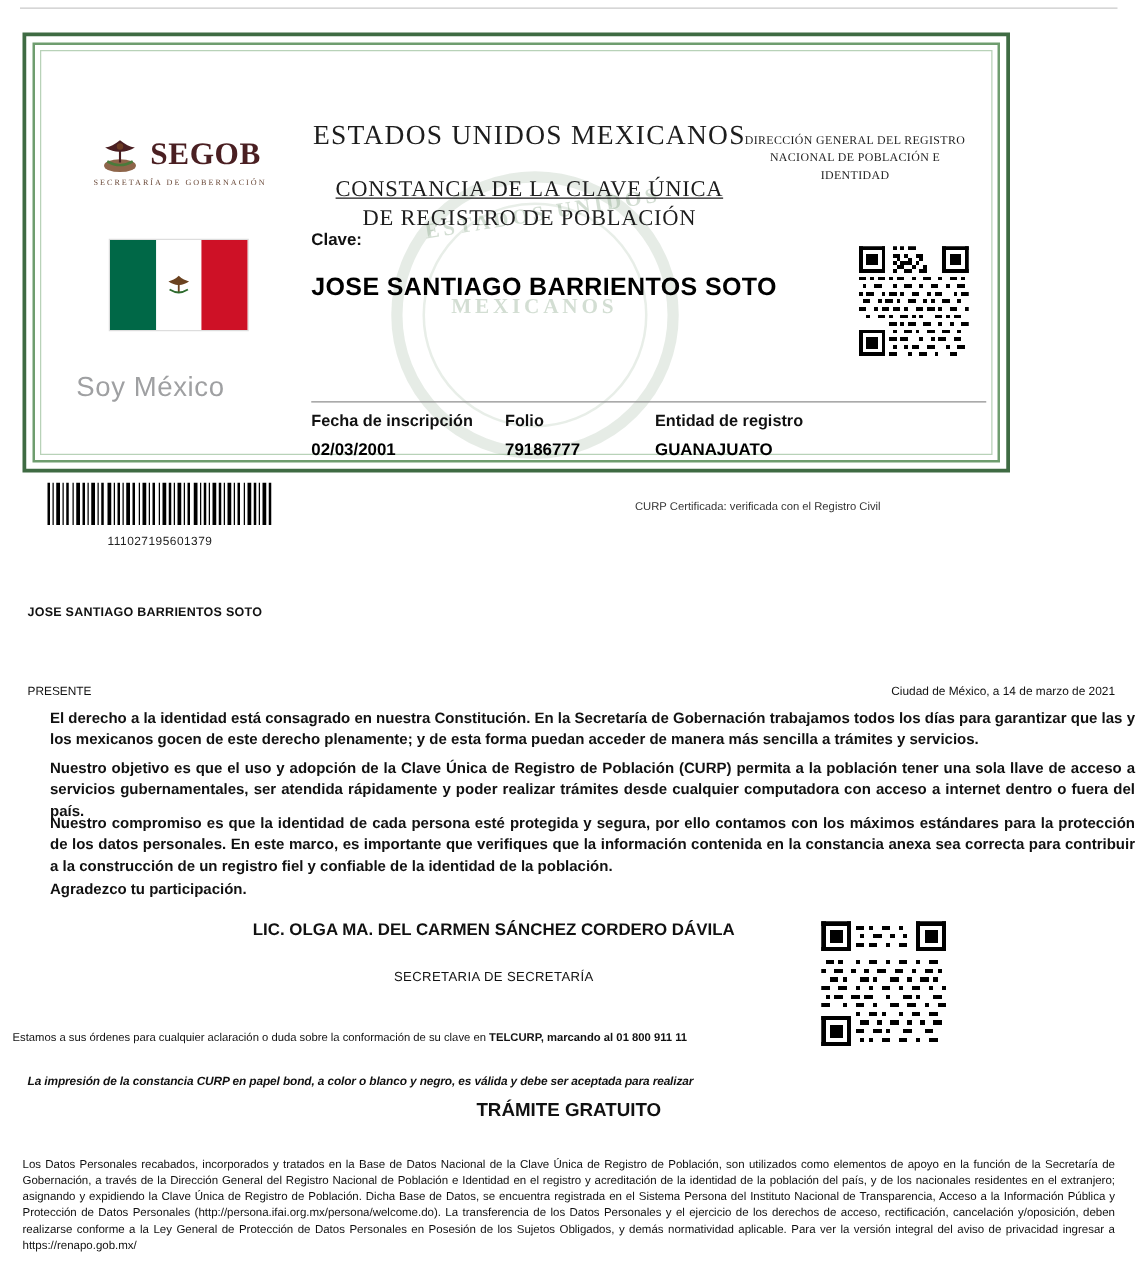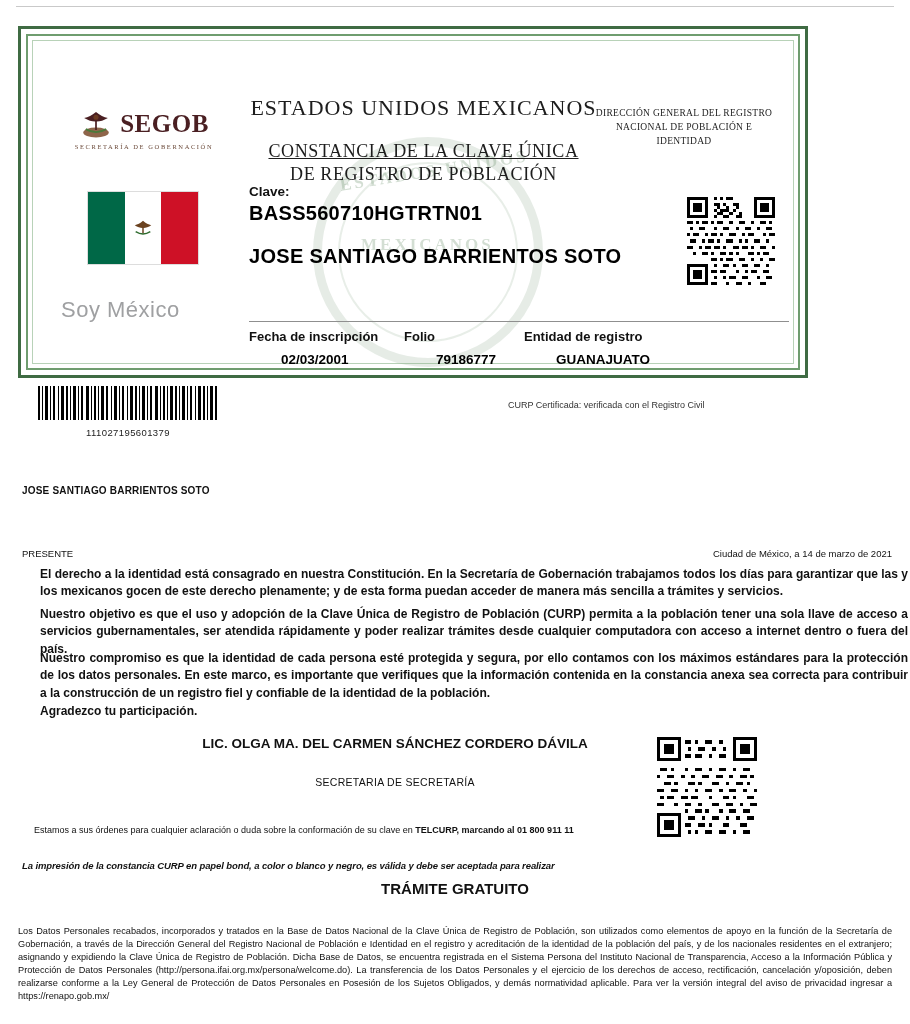--- a/index.html
+++ b/index.html
@@ -245,21 +245,21 @@
     top: 300px;
     width: 560px;
     display: flex;
     z-index: 2;
   }
   .bf-col { }
   .bf-col.c1 { width: 155px; }
   .bf-col.c2 { width: 120px; }
   .bf-col.c3 { width: 200px; }
   .bf-label { font-size: 13px; font-weight: bold; color: #111; }
-  .bf-value { font-size: 13.5px; font-weight: bold; color: #000; margin-top: 8px; margin-left: 32px; }
+  .bf-value { font-size: 13.5px; font-weight: bold; color: #000; margin-top: 8px; }
 
   
   .qr {
     position: absolute;
     z-index: 2;
     background: #fff;
   }
   .qr-card {
     right: 30px;
     top: 168px;
@@ -354,21 +354,21 @@
     top: 776px;
     width: 790px;
     text-align: center;
     font-size: 10.5px;
     color: #111;
     letter-spacing: 0.3px;
   }
 
   .contact-line {
     position: absolute;
-    left: 34px;
+    left: 10px;
     top: 825px;
     font-size: 9px;
     color: #111;
   }
   .contact-line b { font-weight: bold; }
 
   .valid-line {
     position: absolute;
     left: 22px;
     top: 860px;
@@ -449,21 +449,20 @@
     <div class="head-block">
       <div class="h-eum">ESTADOS UNIDOS MEXICANOS</div>
       <div class="h-const">CONSTANCIA DE LA CLAVE ÚNICA</div>
       <div class="h-reg">DE REGISTRO DE POBLACIÓN</div>
     </div>
 
     <div class="dgrnpi">DIRECCIÓN GENERAL DEL REGISTRO NACIONAL DE POBLACIÓN E IDENTIDAD</div>
 
     <div class="fields">
       <div class="f-label">Clave:</div>
-      <div class="f-value">BASS560710HGTRTN01</div>
       <div class="f-gap"></div>
       <div class="f-value">JOSE SANTIAGO BARRIENTOS SOTO</div>
     </div>
 
     <div class="divider"></div>
 
     <div class="bottom-fields">
       <div class="bf-col c1">
         <div class="bf-label">Fecha de inscripción</div>
         <div class="bf-value">02/03/2001</div>

